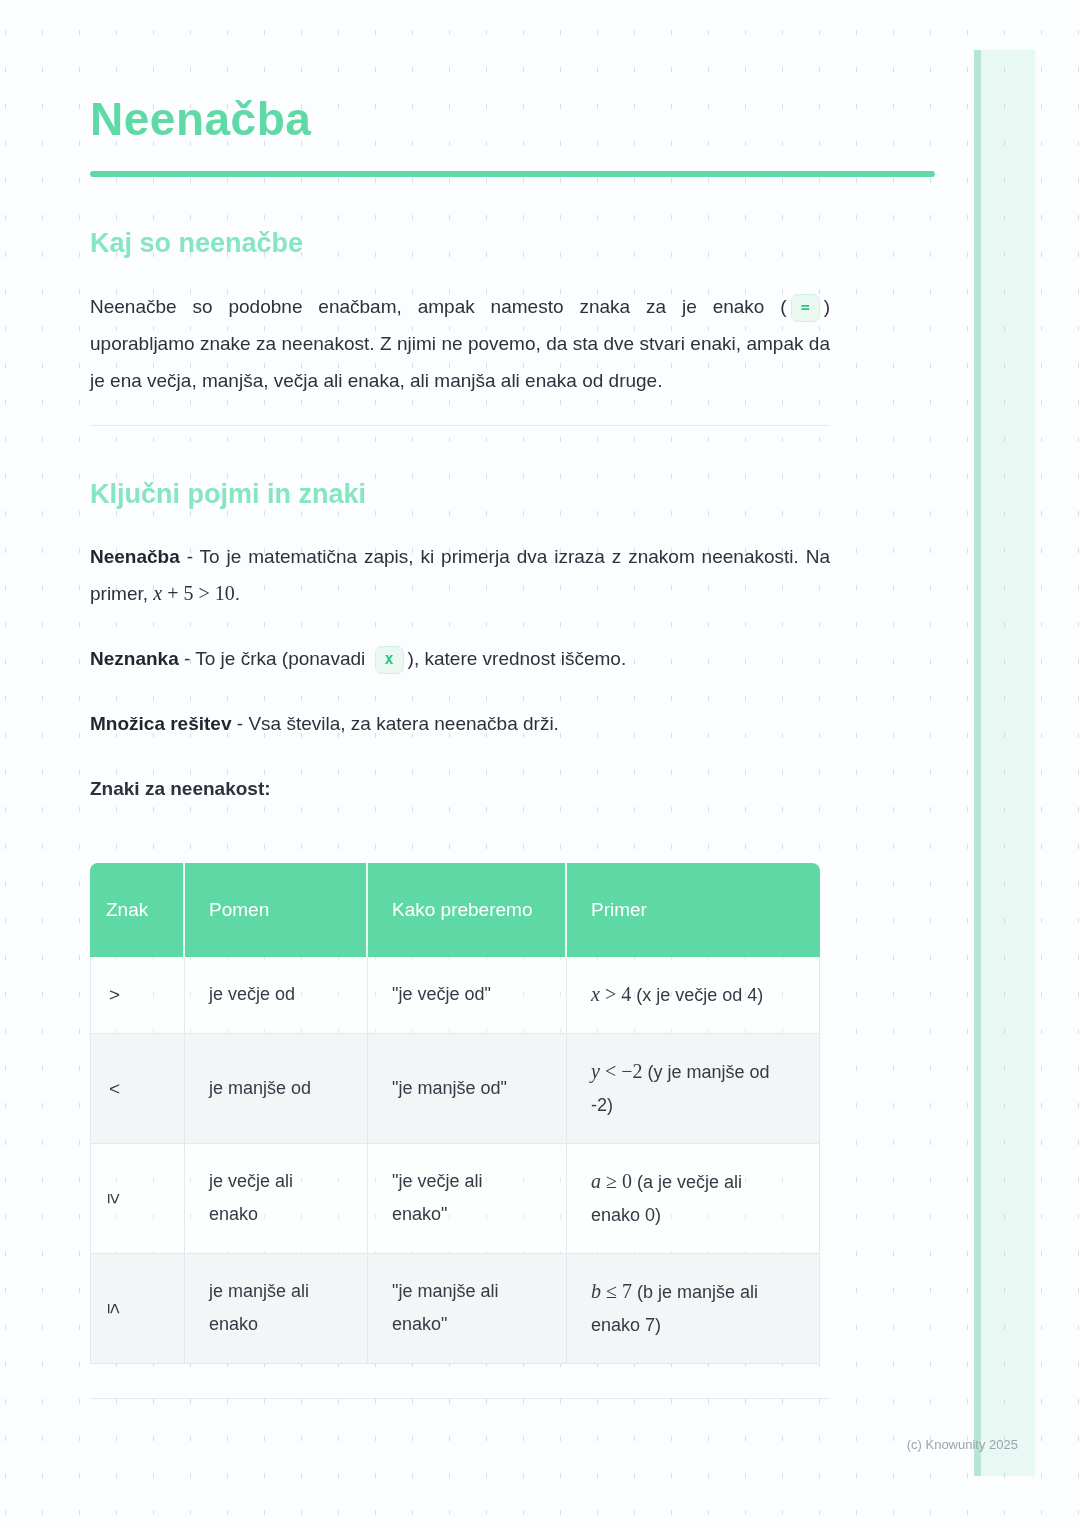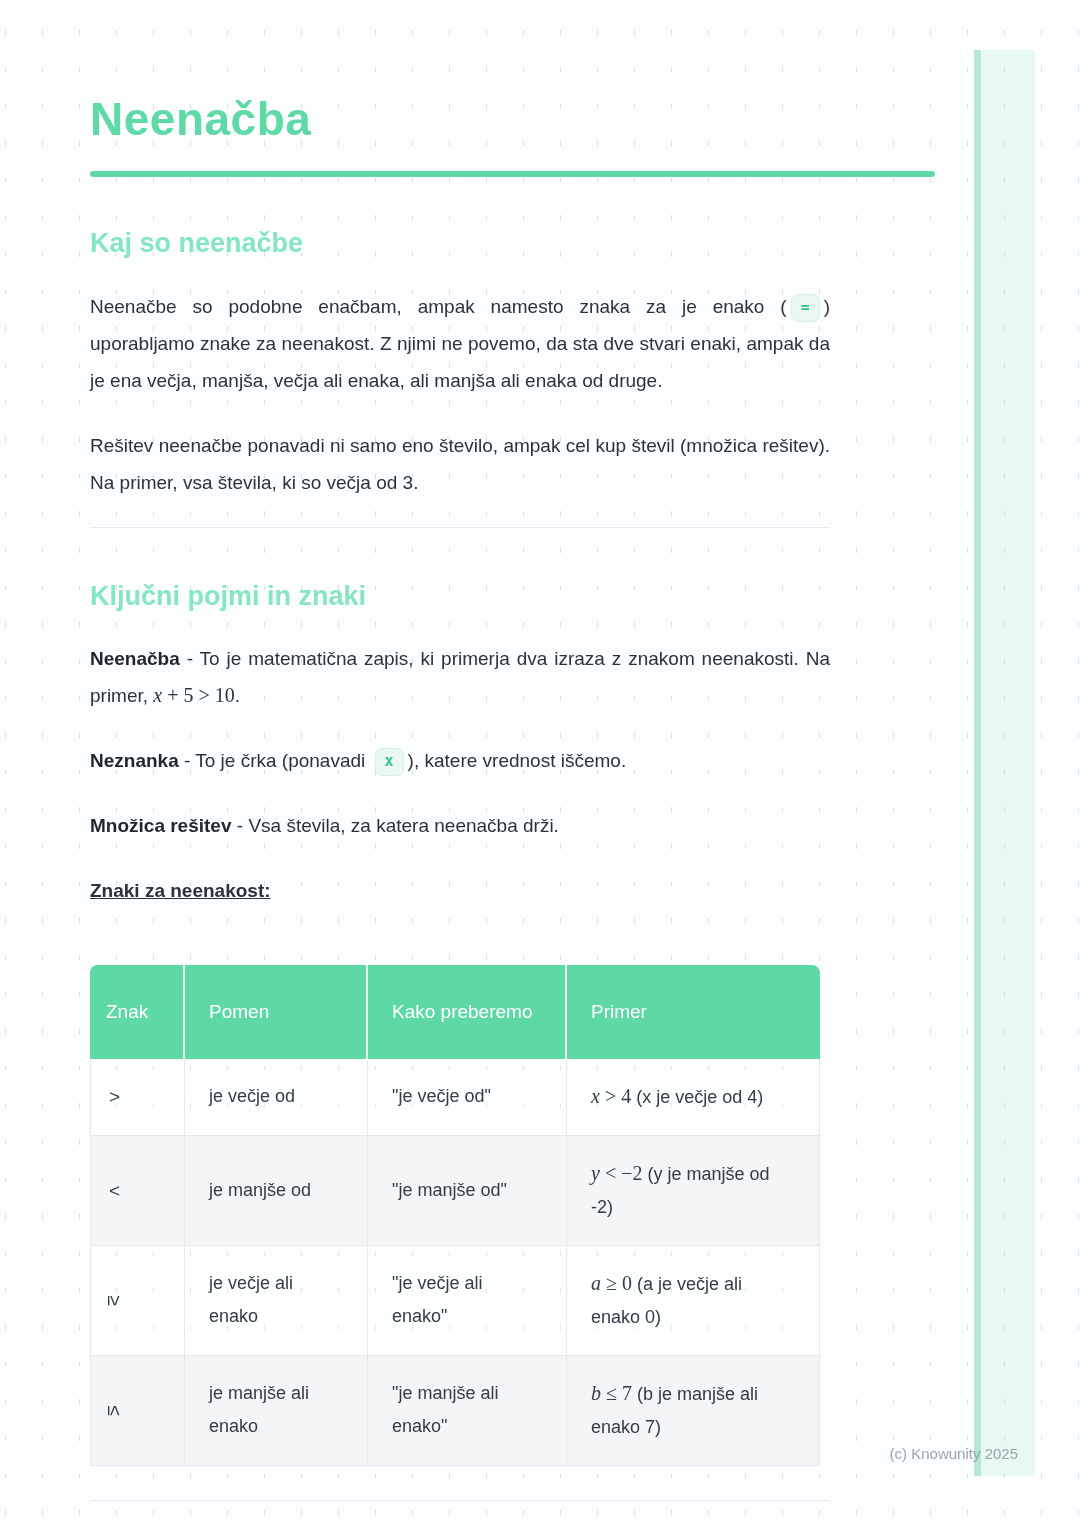--- a/index.html
+++ b/index.html
@@ -77,21 +77,20 @@
     background: #e7eaee;
   }
   b.term { color: #1e2730; font-weight: bold; }
   .math { font-family: "Liberation Serif", serif; font-size: 20px; }
   .math i { font-style: italic; }
   .symbols-label {
     margin-top: 30px;
     font-size: 19px;
     font-weight: bold;
     color: #1e2730;
-    text-decoration: underline;
   }
   table.sym-table {
     margin-top: 56px;
     width: 730px;
     border-collapse: separate;
     border-spacing: 0;
     table-layout: fixed;
   }
   table.sym-table col.c1 { width: 95px; }
   table.sym-table col.c2 { width: 183px; }
@@ -118,42 +117,40 @@
     font-size: 18px;
     line-height: 33px;
     color: #333c46;
     vertical-align: middle;
   }
   table.sym-table td:first-child { border-left: 1px solid #e5e8ec; padding-left: 18px; font-size: 19px; }
   table.sym-table tbody tr:nth-child(even) td { background: #f3f5f7; }
   .rot { display: inline-block; transform: rotate(90deg); transform-origin: center; }
   .footer {
     position: absolute; top: 1437px; right: 62px;
-    font-size: 15px;
+    font-size: 13px;
     color: #9ba4ad;
     z-index: 3;
-    margin-top: 8px;
   }
 </style>
 </head>
 <body>
 
 <div class="stripe-line"></div>
 <div class="stripe-band"></div>
 
 <div class="content">
 
   <h1 class="page-title">Neenačba</h1>
   <div class="title-rule"></div>
 
   <h2 class="section-heading mt-sec1">Kaj so neenačbe</h2>
 
   <p class="body justify"><span>Neenačbe so podobne enačbam, ampak namesto znaka za je enako (</span><span class="badge">=</span><span>) uporabljamo znake za neenakost. Z njimi ne povemo, da sta dve stvari enaki, ampak da je ena večja, manjša, večja ali enaka, ali manjša ali enaka od druge.</span></p>
 
-  <p class="body justify">Rešitev neenačbe ponavadi ni samo eno število, ampak cel kup števil (množica rešitev). Na primer, vsa števila, ki so večja od 3.</p>
 
   <div class="divider"></div>
 
   <h2 class="section-heading mt-sec2">Ključni pojmi in znaki</h2>
 
   <p class="body justify"><b class="term">Neenačba</b><span> - To je matematična zapis, ki primerja dva izraza z znakom neenakosti. Na primer, </span><span class="math"><i>x</i><span> + 5 &gt; 10</span></span><span>.</span></p>
 
   <p class="body"><b class="term">Neznanka</b><span> - To je črka (ponavadi </span><span class="badge">x</span><span>), katere vrednost iščemo.</span></p>
 
   <p class="body"><b class="term">Množica rešitev</b><span> - Vsa števila, za katera neenačba drži.</span></p>

